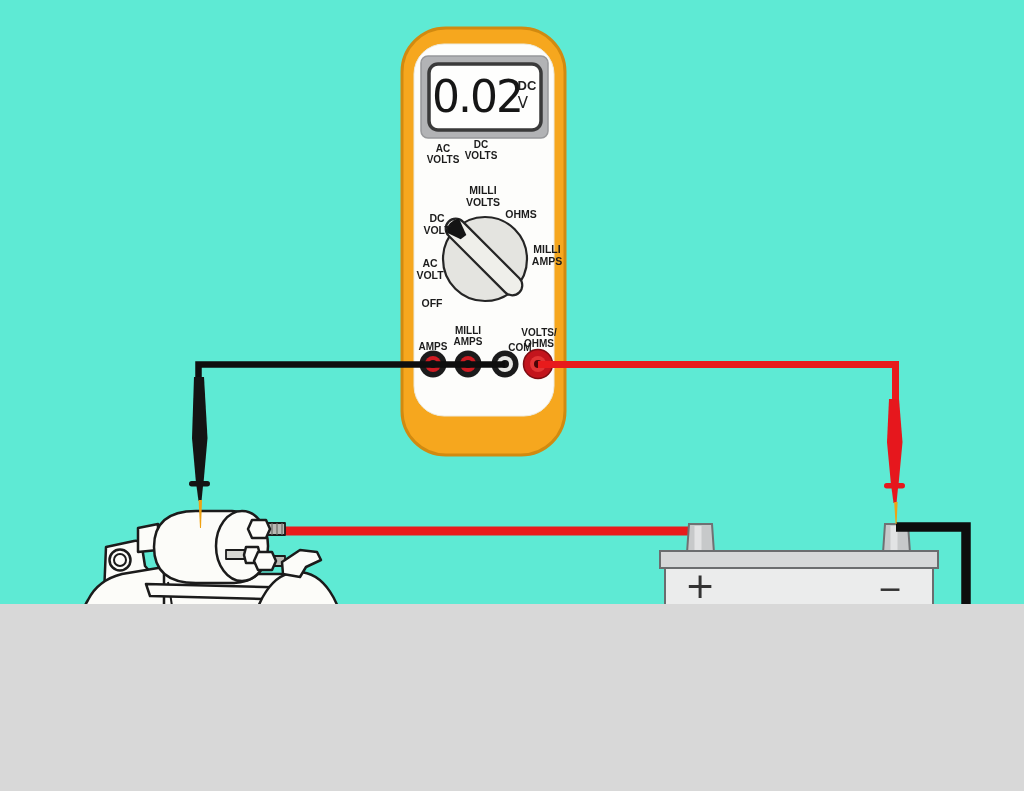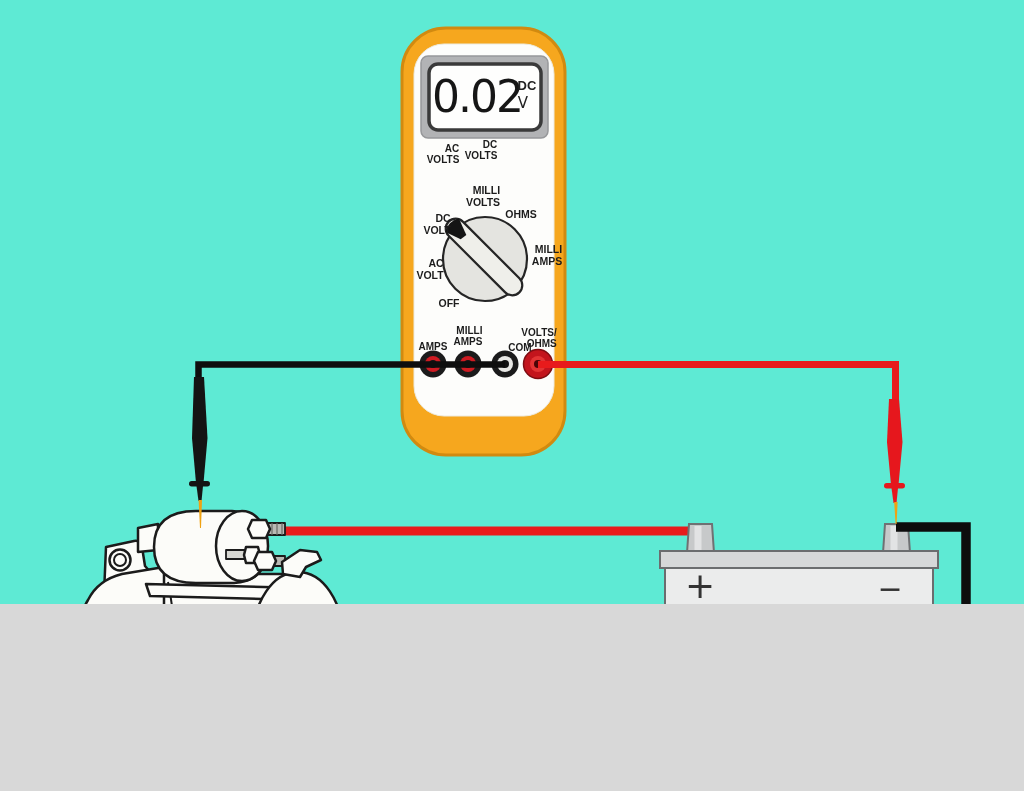--- a/index.html
+++ b/index.html
@@ -5,21 +5,21 @@
   html,body{margin:0;padding:0;background:#d8d8d8;}
   #canvas{
     position:relative;width:1024px;height:604px;overflow:hidden;
     background:#5eead4;
     font-family:"Liberation Sans",sans-serif;
   }
   #art{position:absolute;left:0;top:0;}
   .lbl{
     position:absolute;transform:translate(-50%,-50%);
     font:bold 10px/1.1 "Liberation Sans",sans-serif;
-    color:#1c1c1c;white-space:pre-line;text-align:right;
+    color:#1c1c1c;white-space:pre-line;text-align:center;
   }
   .lbl.dial{font-size:10.5px;}
   .display-value{
     position:absolute;transform:translate(-50%,-50%);
     font:400 44px/1 "DejaVu Sans",sans-serif;letter-spacing:-2px;color:#161616;
   }
   .unit-top{
     position:absolute;transform:translate(-50%,-50%);
     font:bold 13px/1 "Liberation Sans",sans-serif;color:#222;
   }
@@ -152,21 +152,21 @@
 
   <div class="lbl dial" style="left:483px;top:197px;">MILLI
 VOLTS</div>
   <div class="lbl dial" style="left:521px;top:215px;">OHMS</div>
   <div class="lbl dial" style="left:437px;top:225px;">DC
 VOLT</div>
   <div class="lbl dial" style="left:430px;top:270px;">AC
 VOLT</div>
   <div class="lbl dial" style="left:547px;top:256px;">MILLI
 AMPS</div>
-  <div class="lbl dial" style="left:449px;top:304px;">OFF</div>
+  <div class="lbl dial" style="left:432px;top:304px;">OFF</div>
 
   <div class="lbl" style="left:433px;top:346px;">AMPS</div>
   <div class="lbl" style="left:468px;top:336px;">MILLI
 AMPS</div>
   <div class="lbl" style="left:520px;top:347px;">COM</div>
   <div class="lbl" style="left:539px;top:338px;">VOLTS/
 OHMS</div>
 
   <div class="battery-sign" style="left:700px;top:586px;">+</div>
   <div class="battery-sign minus" style="left:890px;top:589px;">−</div>

